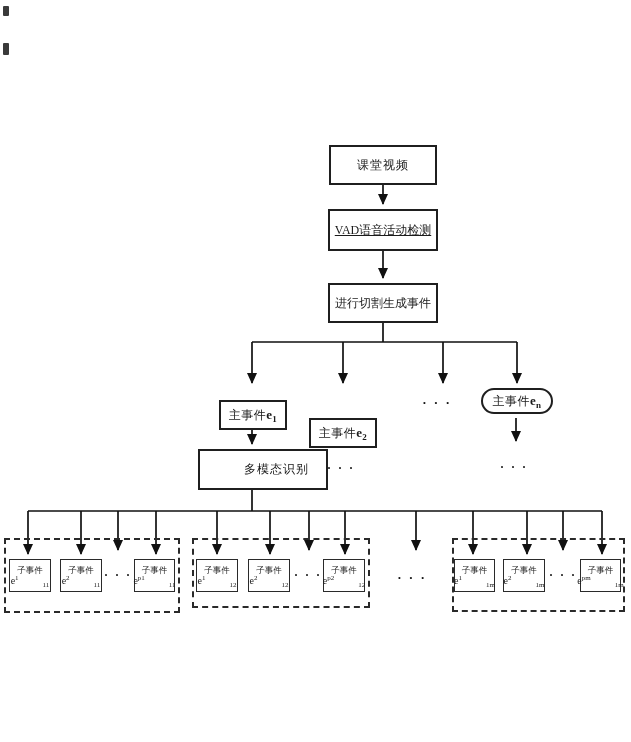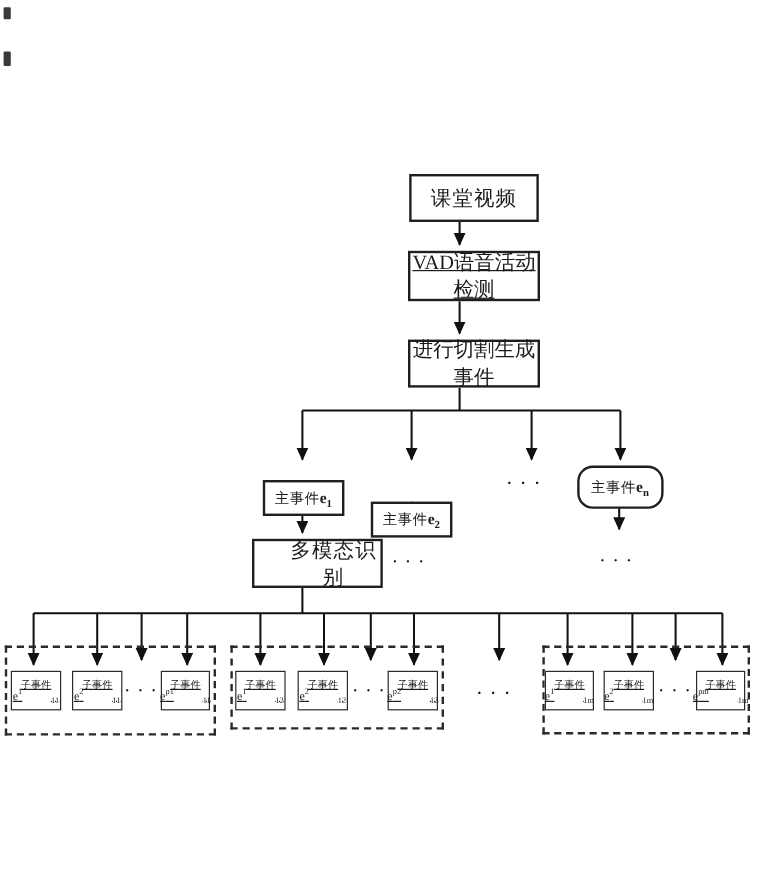--- a/index.html
+++ b/index.html
@@ -5,31 +5,31 @@
   html,body{margin:0;padding:0;background:#fff;}
   #stage{
     position:relative;width:631px;height:742px;background:#ffffff;
     font-family:"Liberation Serif","DejaVu Serif",serif;color:#1a1a1a;overflow:hidden;
   }
   .box{
     position:absolute;border:2px solid #1f1f1f;background:#fff;
     display:flex;align-items:center;justify-content:center;
     text-align:center;box-sizing:border-box;letter-spacing:1px;
   }
-  .flowbox{font-size:17px;margin-left:12px;}
+  .flowbox{font-size:12px;}
   .mainbox{font-size:12px;border-width:2px;letter-spacing:0.5px;}
   .mainbox .e{font-weight:bold;font-size:13px;letter-spacing:0;}
   .mainbox sub{font-weight:bold;font-size:9px;}
   .dashedgroup{
     position:absolute;border:2px dashed #2a2a2a;background:transparent;box-sizing:border-box;
   }
   .subbox{
     position:absolute;border:1.5px solid #2a2a2a;background:#fff;box-sizing:border-box;
     display:flex;flex-direction:column;align-items:center;justify-content:center;
-    font-size:8.5px;line-height:1.25;text-align:center;letter-spacing:0;text-decoration:underline;
+    font-size:8.5px;line-height:1.25;text-align:center;letter-spacing:0;
   }
   .subbox .eline{font-size:10px;line-height:1;}
   .subbox sup{font-size:7px;vertical-align:super;}
   .subbox sub{font-size:7px;vertical-align:sub;margin-left:24px;}
   sub,sup{line-height:0;}
   .dots{
     position:absolute;font-weight:bold;font-size:13px;letter-spacing:2px;
     color:#111;text-align:center;width:46px;line-height:1;
   }
   .dots.small{font-size:12px;}
@@ -97,25 +97,25 @@
   <div class="box mainbox" style="left:219px;top:400px;width:68px;height:30px;">
     <span><span>主事件</span><span class="e">e</span><sub>1</sub></span>
   </div>
 
   <div class="box mainbox" style="left:309px;top:388px;width:68px;height:30px;margin-top:30px;">
     <span><span>主事件</span><span class="e">e</span><sub>2</sub></span>
   </div>
 
   <div class="dots" style="left:414px;top:396px;">· · ·</div>
 
-  <div class="box mainbox" style="left:481px;top:388px;width:72px;height:36px;border-radius:13px;">
+  <div class="box mainbox" style="left:481px;top:388px;width:72px;height:26px;border-radius:13px;">
     <span><span>主事件</span><span class="e">e</span><sub>n</sub></span>
   </div>
 
-  <div class="box flowbox" style="left:198px;top:449px;width:109px;height:41px;padding-left:27px;">
+  <div class="box flowbox" style="left:198px;top:449px;width:130px;height:41px;padding-left:27px;">
     <span>多模态识别</span>
   </div>
 
   <div class="dots small" style="left:318px;top:462px;">· · ·</div>
   <div class="dots small" style="left:491px;top:461px;">· · ·</div>
 
   <div class="dashedgroup" style="left:4px;top:538px;width:176px;height:75px;"></div>
   <div class="subbox" style="left:9px;top:559px;width:42px;height:33px;">
     <span>子事件</span>
     <span class="eline"><span>e</span><sup>1</sup><sub>11</sub></span>

